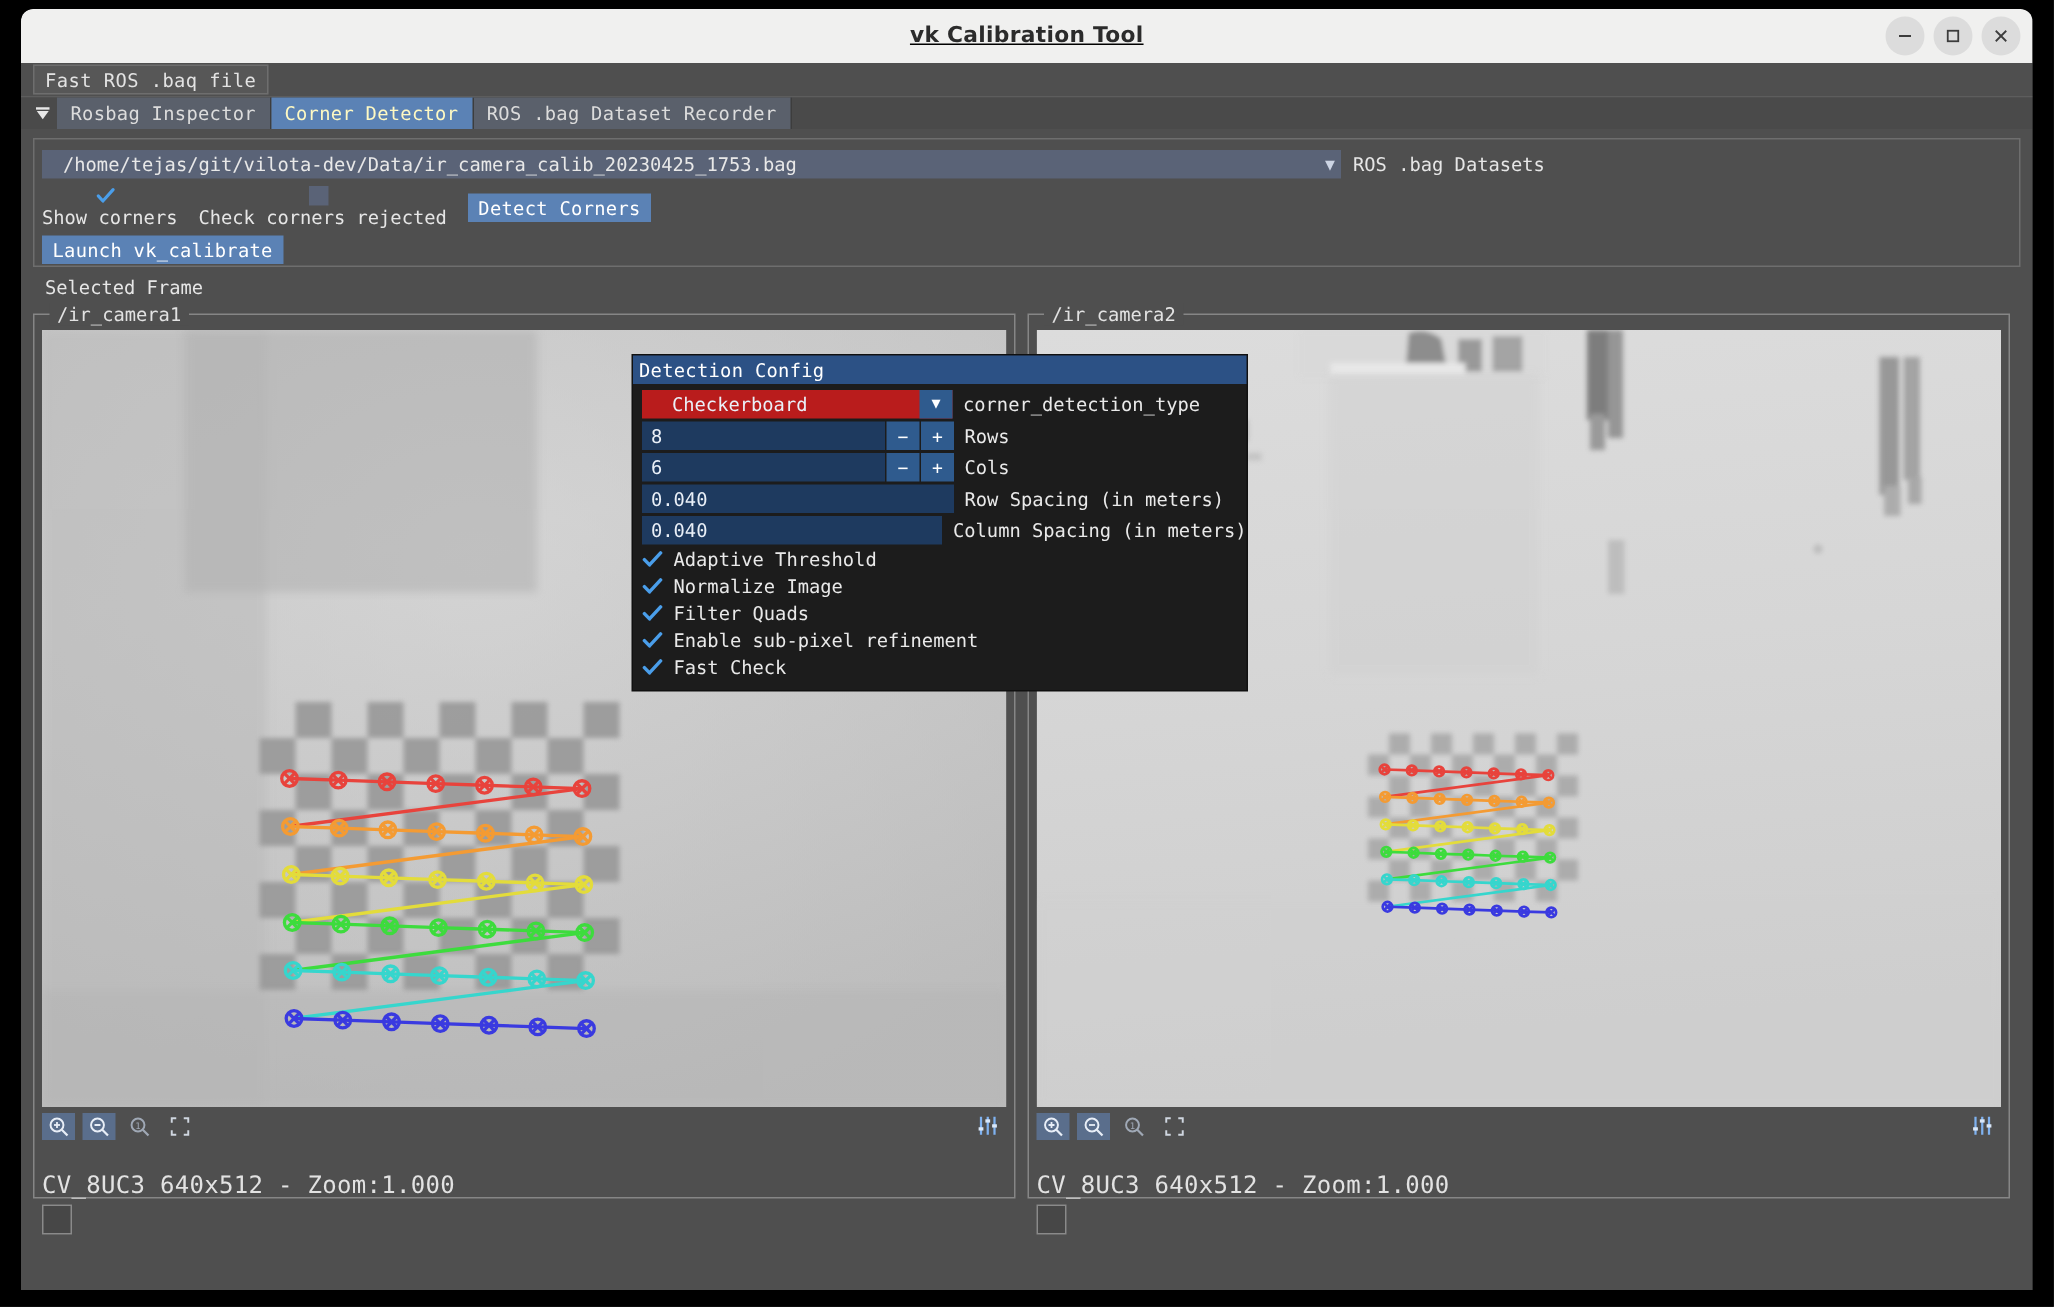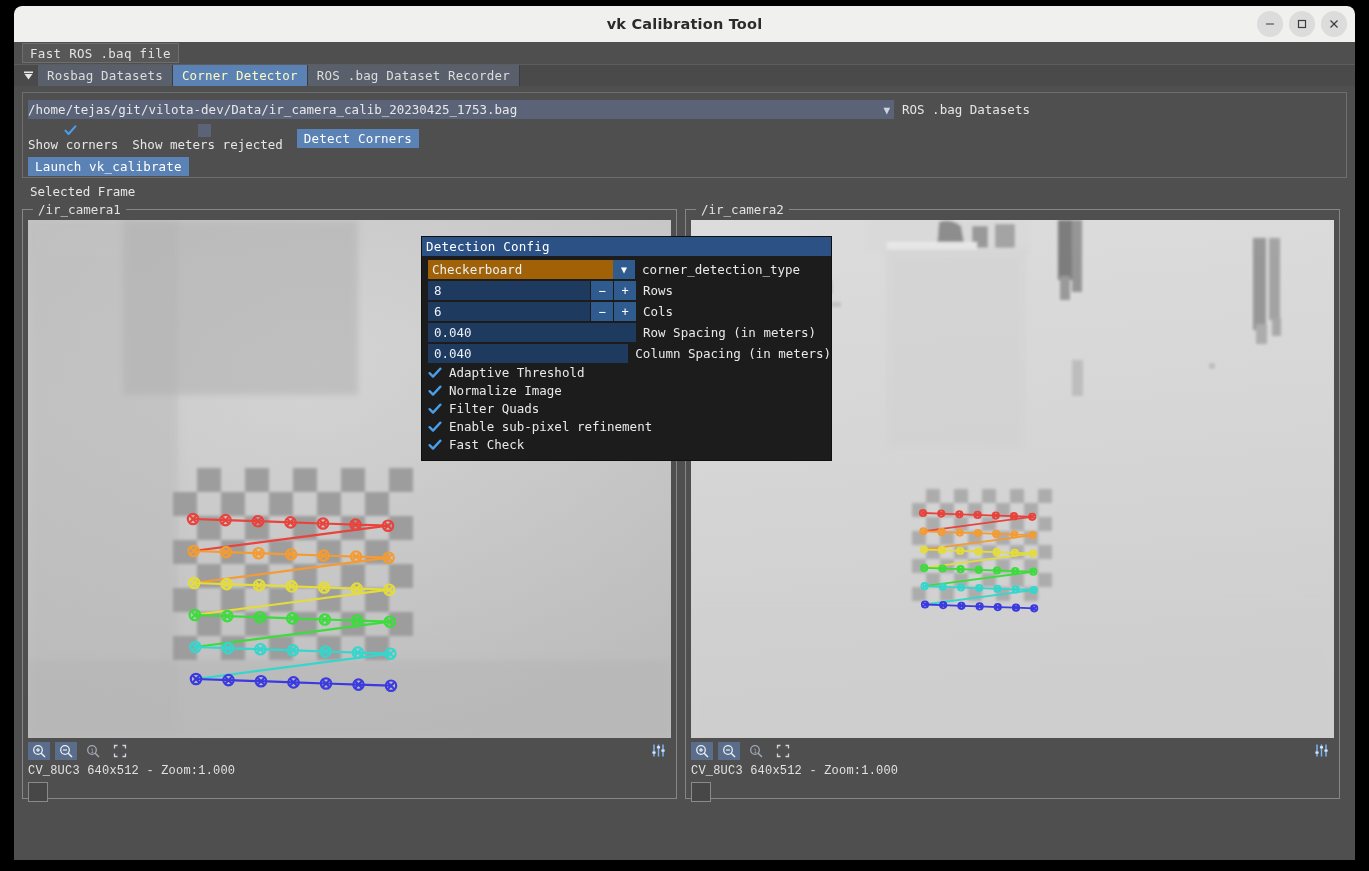--- a/index.html
+++ b/index.html
@@ -25,20 +25,21 @@
     overflow: hidden;
   }
   .titlebar {
     height: 36px;
     background: #f0f0ef;
     border-radius: 8px 8px 0 0;
     display: flex;
     align-items: center;
     justify-content: center;
     position: relative;
+    text-decoration: underline;
   }
   .title-text {
     font-family: "DejaVu Sans", sans-serif;
     font-size: 14.5px;
     font-weight: bold;
     color: #2b2b2b;
     letter-spacing: .2px;
   }
   .win-btns {
     position: absolute; right: 8px; top: 0;
@@ -120,21 +121,21 @@
   .row { display: flex; align-items: center; }
   .row + .row { margin-top: 5px; }
 
   .combo {
     height: 19px;
     background: #5a6377;
     border: none;
     display: flex; align-items: center;
     color: #e8e8e8;
     font-size: 12.5px;
-    padding-left: 0;
+    padding-left: 14px;
     box-sizing: border-box;
     position: relative;
   }
   .combo .caret {
     position: absolute; right: 4px; top: 50%;
     transform: translateY(-50%);
     color: #cdd5e4;
     font-size: 11px; line-height: 1;
   }
   .side-label {
@@ -221,22 +222,22 @@
   .tool-btn {
     width: 22px; height: 18px;
     background: #5a6e8c;
     margin-right: 5px;
     display: flex; align-items: center; justify-content: center;
     color: #e8eef7;
   }
   .tool-btn.ghost { background: transparent; color: #9fa8b5; }
   .tool-spacer { flex: 1; }
   .status-line {
-    font-size: 12px; color: #e2e2e2;
-    margin-top: 4px; letter-spacing: .2px; font-family: Liberation Mono, monospace;
+    font-size: 16px; color: #e2e2e2;
+    margin-top: 20px; letter-spacing: .2px;
   }
   .swatch {
     width: 18px; height: 18px;
     border: 1px solid #8a8a8a;
     background: #474747;
     margin-top: 4px;
   }
 
   
   .dialog {
@@ -253,25 +254,25 @@
     color: #ffffff;
     font-size: 12.5px;
     display: flex; align-items: center;
     padding-left: 4px;
     letter-spacing: .2px;
   }
   .dlg-body { padding: 4px 0 5px 6px; }
   .dlg-row { display: flex; align-items: center; margin-bottom: 2px; }
   .dlg-combo {
     width: 207px; height: 19px;
-    background: #a16207;
+    background: #b91c1c;
     color: #eaf0f8;
     font-size: 12.5px;
     display: flex; align-items: center;
-    padding-left: 4px;
+    padding-left: 20px;
     box-sizing: border-box;
     position: relative;
   }
   .dlg-combo .dcaret {
     position: absolute; right: 0; top: 0;
     width: 22px; height: 19px;
     background: #2f5b8e;
     display: flex; align-items: center; justify-content: center;
     color: #ffffff; font-size: 10px;
   }
@@ -345,21 +346,21 @@
       <div class="menu-item">Fast ROS .baq file</div>
     </div>
 
     <div class="tabbar">
       <div class="tab-arrow">
         <svg width="11" height="11" viewBox="0 0 11 11">
           <rect x="1" y="1.5" width="9" height="1.6" fill="#e8e8e8"></rect>
           <path d="M1.5 4 L9.5 4 L5.5 9.5 Z" fill="#e8e8e8"></path>
         </svg>
       </div>
-      <div class="tab">Rosbag Datasets</div>
+      <div class="tab">Rosbag Inspector</div>
       <div class="tab active">Corner Detector</div>
       <div class="tab">ROS .bag Dataset Recorder</div>
     </div>
 
     <div class="content">
 
       <div class="panel cfg-panel">
         <div class="row">
           <div class="combo" style="width:866px;">
             <span>/home/tejas/git/vilota-dev/Data/ir_camera_calib_20230425_1753.bag</span>
@@ -372,21 +373,21 @@
           <div class="cb-wrap">
             <span class="checkbox checked">
               <svg width="13" height="13" viewBox="0 0 13 13">
                 <path d="M1.5 6.6 L4.6 10 L11.4 2.4" fill="none" stroke="#4a9eea" stroke-width="2.1" stroke-linecap="round" stroke-linejoin="round"></path>
               </svg>
             </span>
             <span class="cb-label">Show corners</span>
           </div>
           <div class="cb-wrap">
             <span class="checkbox"></span>
-            <span class="cb-label">Show meters rejected</span>
+            <span class="cb-label">Check corners rejected</span>
           </div>
           <div class="btn">Detect Corners</div>
         </div>
 
         <div class="row">
           <div class="btn">Launch vk_calibrate</div>
         </div>
       </div>
 
       <div class="slider-row">

